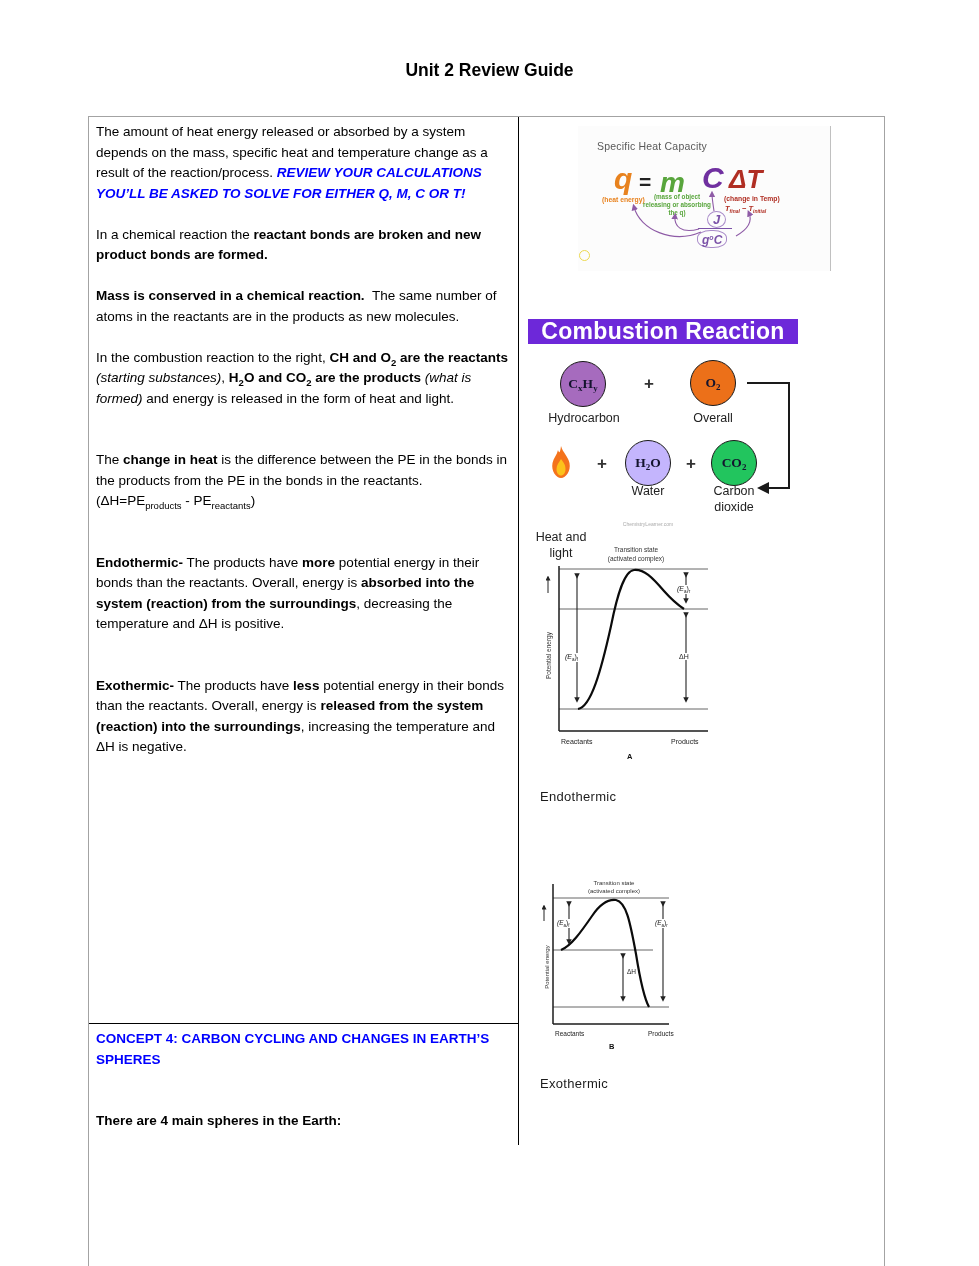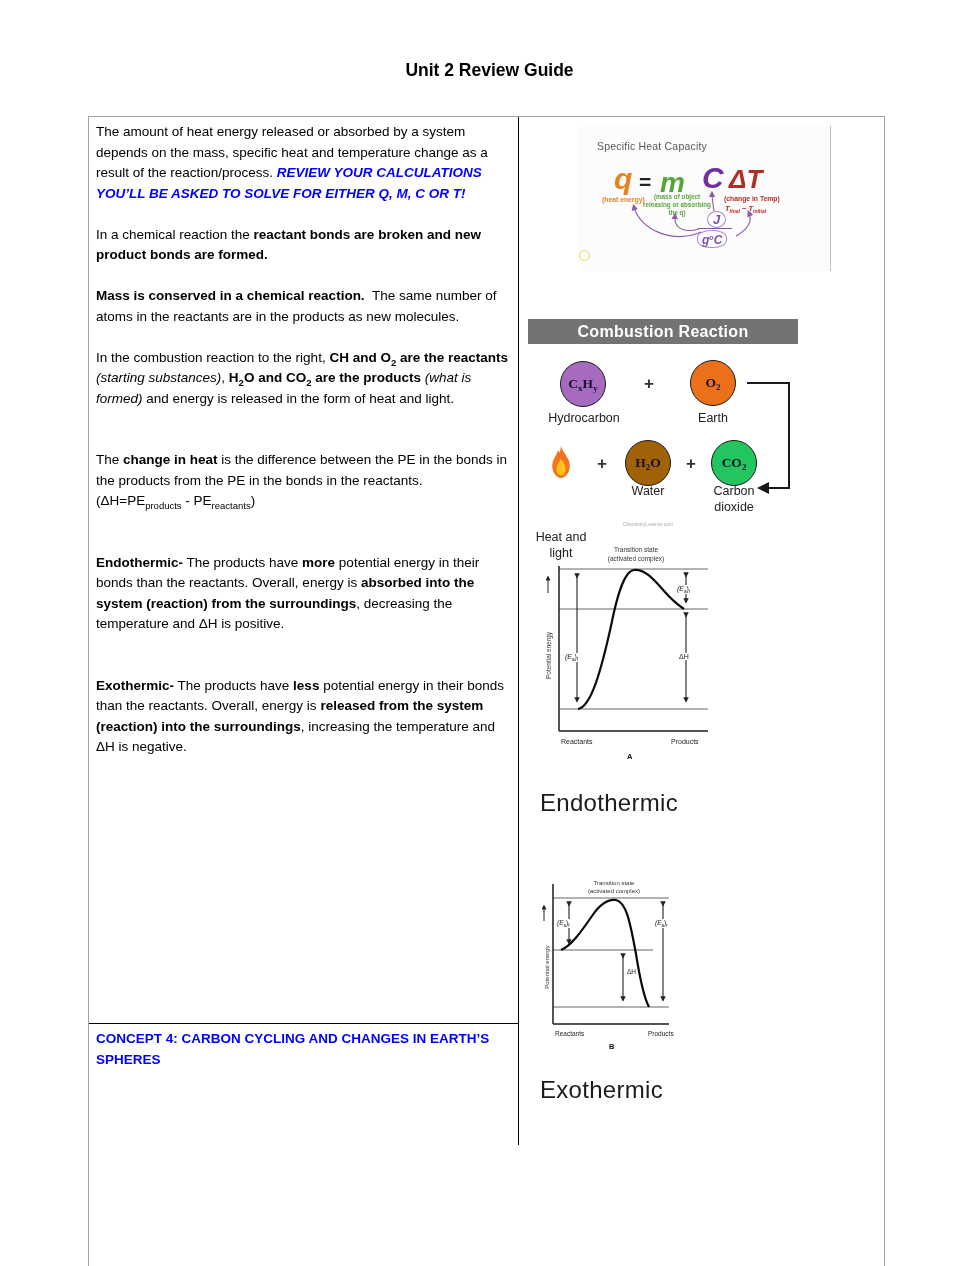--- a/index.html
+++ b/index.html
@@ -46,43 +46,43 @@
   .sh-bar { left:120px; top:102px; width:34px; border-top:1.5px solid #7B52A8; }
   .sh-unitD { left:119px; top:104px; font-size:12px; font-weight:bold; font-style:italic; color:#7B52A8;
               border:1px solid #A98BC9; border-radius:45%; padding:0 4px; line-height:14px; }
   .sh-unitD .sup { font-size:7px; vertical-align:4px; }
   .sh-cursor { left:1px; top:124px; width:11px; height:11px; border:1.5px solid #EDD94F;
                border-radius:50%; }
 
   
   .cb-img { position:absolute; left:9px; top:202px; width:270px; height:222px; background:#fff; }
   .cb-img .abs { position:absolute; white-space:nowrap; }
-  .cb-banner { left:0; top:0; width:270px; height:25px; background:#737373; color:#fff;
-               font-weight:bold; font-size:16px; text-align:center; line-height:25px;
+  .cb-banner { left:0; top:0; width:270px; height:25px; background:#6d28d9; color:#fff;
+               font-weight:bold; font-size:23px; text-align:center; line-height:25px;
                letter-spacing:.3px; }
   .cb-circle { position:absolute; width:46px; height:46px; border:1.5px solid #1a1a1a;
                border-radius:50%; display:flex; align-items:center; justify-content:center;
                font-weight:bold; font-size:13.5px; color:#14142e;font-family:Liberation Serif, serif; }
   .fsub { font-size:9px; vertical-align:-3px; }
   .cb-plus { position:absolute; font-size:17px; font-weight:bold; color:#333; }
   .cb-label { position:absolute; font-size:12.5px; line-height:15.5px; color:#222; text-align:center; }
   .cb-water { font-size:5px; color:#aaa; }
 
   
   .pe { position:absolute; }
   .pe .abs { position:absolute; white-space:nowrap; }
   .pe-top { text-align:center; font-size:6.5px; line-height:8.5px; color:#333; white-space:normal; }
   .pe-lab { font-size:7px; color:#222; background:#fff; padding:0 1px; }
   .pe-lab .i { font-style:italic; }
   .tsub { font-size:4.5px; vertical-align:-2px; }
   .pe-x { font-size:7px; color:#222; }
   .pe-letter { font-size:7.5px; font-weight:bold; color:#111; }
   .pe-ylab { position:absolute; width:120px; text-align:center; font-size:6.5px; color:#333;
              transform:rotate(-90deg); }
-  .pe-caption { position:absolute; font-size:24px; color:#1c1c1c; letter-spacing:.3px; }
+  .pe-caption { position:absolute; font-size:13px; color:#1c1c1c; letter-spacing:.3px; }
 
   svg { position:absolute; left:0; top:0; overflow:visible; }
 </style>
 </head>
 <body>
 
 <div class="page">
 
   <div class="doc-title">Unit 2 Review Guide</div>
 
@@ -93,20 +93,21 @@
       <p><span>In a chemical reaction the </span><span class="b">reactant bonds are broken and new product bonds are formed.</span></p>
       <p><span class="b">Mass is conserved in a chemical reaction.</span><span>&nbsp; The same number of atoms in the reactants are in the products as new molecules.</span></p>
       <p class="gap2"><span>In the combustion reaction to the right, </span><span class="b">CH and O</span><span class="b sub">2</span><span class="b"> are the reactants </span><span class="i">(starting substances)</span><span>, </span><span class="b">H</span><span class="b sub">2</span><span class="b">O and CO</span><span class="b sub">2</span><span class="b"> are the products </span><span class="i">(what is formed)</span><span> and energy is released in the form of heat and light.</span></p>
       <p class="gap2"><span>The </span><span class="b">change in heat</span><span> is the difference between the PE in the bonds in the products from the PE in the bonds in the reactants. (ΔH=PE</span><span class="sub">products</span><span> - PE</span><span class="sub">reactants</span><span>)</span></p>
       <p class="gap2"><span class="b">Endothermic-</span><span> The products have </span><span class="b">more</span><span> potential energy in their bonds than the reactants. Overall, energy is </span><span class="b">absorbed into the system (reaction) from the surroundings</span><span>, decreasing the temperature and ΔH is positive.</span></p>
       <p><span class="b">Exothermic-</span><span> The products have </span><span class="b">less</span><span> potential energy in their bonds than the reactants. Overall, energy is </span><span class="b">released from the system (reaction) into the surroundings</span><span>, increasing the temperature and ΔH is negative.</span></p>
     </div>
 
     <div class="cell-left2">
       <p class="gap2"><span class="b blue">CONCEPT 4: CARBON CYCLING AND CHANGES IN EARTH’S SPHERES</span></p>
+      <p><span class="b">There are 4 main spheres in the Earth:</span></p>
     </div>
 
     <div class="cell-right">
 
       <div class="sh-img">
         <div class="abs sh-heading">Specific Heat Capacity</div>
         <span class="abs sh-q">q</span>
         <span class="abs sh-eq">=</span>
         <span class="abs sh-m">m</span>
         <span class="abs sh-c">C</span>
@@ -143,28 +144,28 @@
 
         <div class="cb-circle" style="left:32px; top:42px; background:#A66BBE;">
             <span><span>C</span><span class="fsub">x</span><span>H</span><span class="fsub">y</span></span>
           </div>
         <span class="cb-plus" style="left:116px; top:55px;">+</span>
         <div class="cb-circle" style="left:162px; top:41px; background:#EC7019;">
             <span><span>O</span><span class="fsub">2</span></span>
           </div>
 
         <div class="cb-label" style="left:12px; top:92px; width:88px;">Hydrocarbon</div>
-        <div class="cb-label" style="left:153px; top:92px; width:64px;">Earth</div>
+        <div class="cb-label" style="left:153px; top:92px; width:64px;">Overall</div>
 
         <svg width="28" height="36" style="left:19px; top:126px;" viewBox="0 0 28 36">
           <path d="M14 1 C 16 8 21 11 22.5 18 C 24 26 19 33 14 33 C 9 33 4 26 5.5 18 C 6.5 13 10 10 11 5 C 12 8 13 9 14 1 Z" fill="#F4731C"></path>
           <path d="M14 14 C 16.5 17.5 18.5 19.5 18.5 24 C 18.5 28 16.5 30.5 14 30.5 C 11.5 30.5 9.5 28 9.5 24 C 9.5 20 12 17.5 14 14 Z" fill="#FCC21B"></path>
         </svg>
         <span class="cb-plus" style="left:69px; top:135px;">+</span>
-        <div class="cb-circle" style="left:97px; top:121px; background:#a16207;">
+        <div class="cb-circle" style="left:97px; top:121px; background:#c4b5fd;">
             <span><span>H</span><span class="fsub">2</span><span>O</span></span>
           </div>
         <span class="cb-plus" style="left:158px; top:135px;">+</span>
         <div class="cb-circle" style="left:183px; top:121px; background:#22c55e;">
             <span><span>CO</span><span class="fsub">2</span></span>
           </div>
 
         <div class="cb-label" style="left:3px; top:165px; width:60px;margin-top:46px;">
             <div>Heat and</div>
             <div>light</div>

